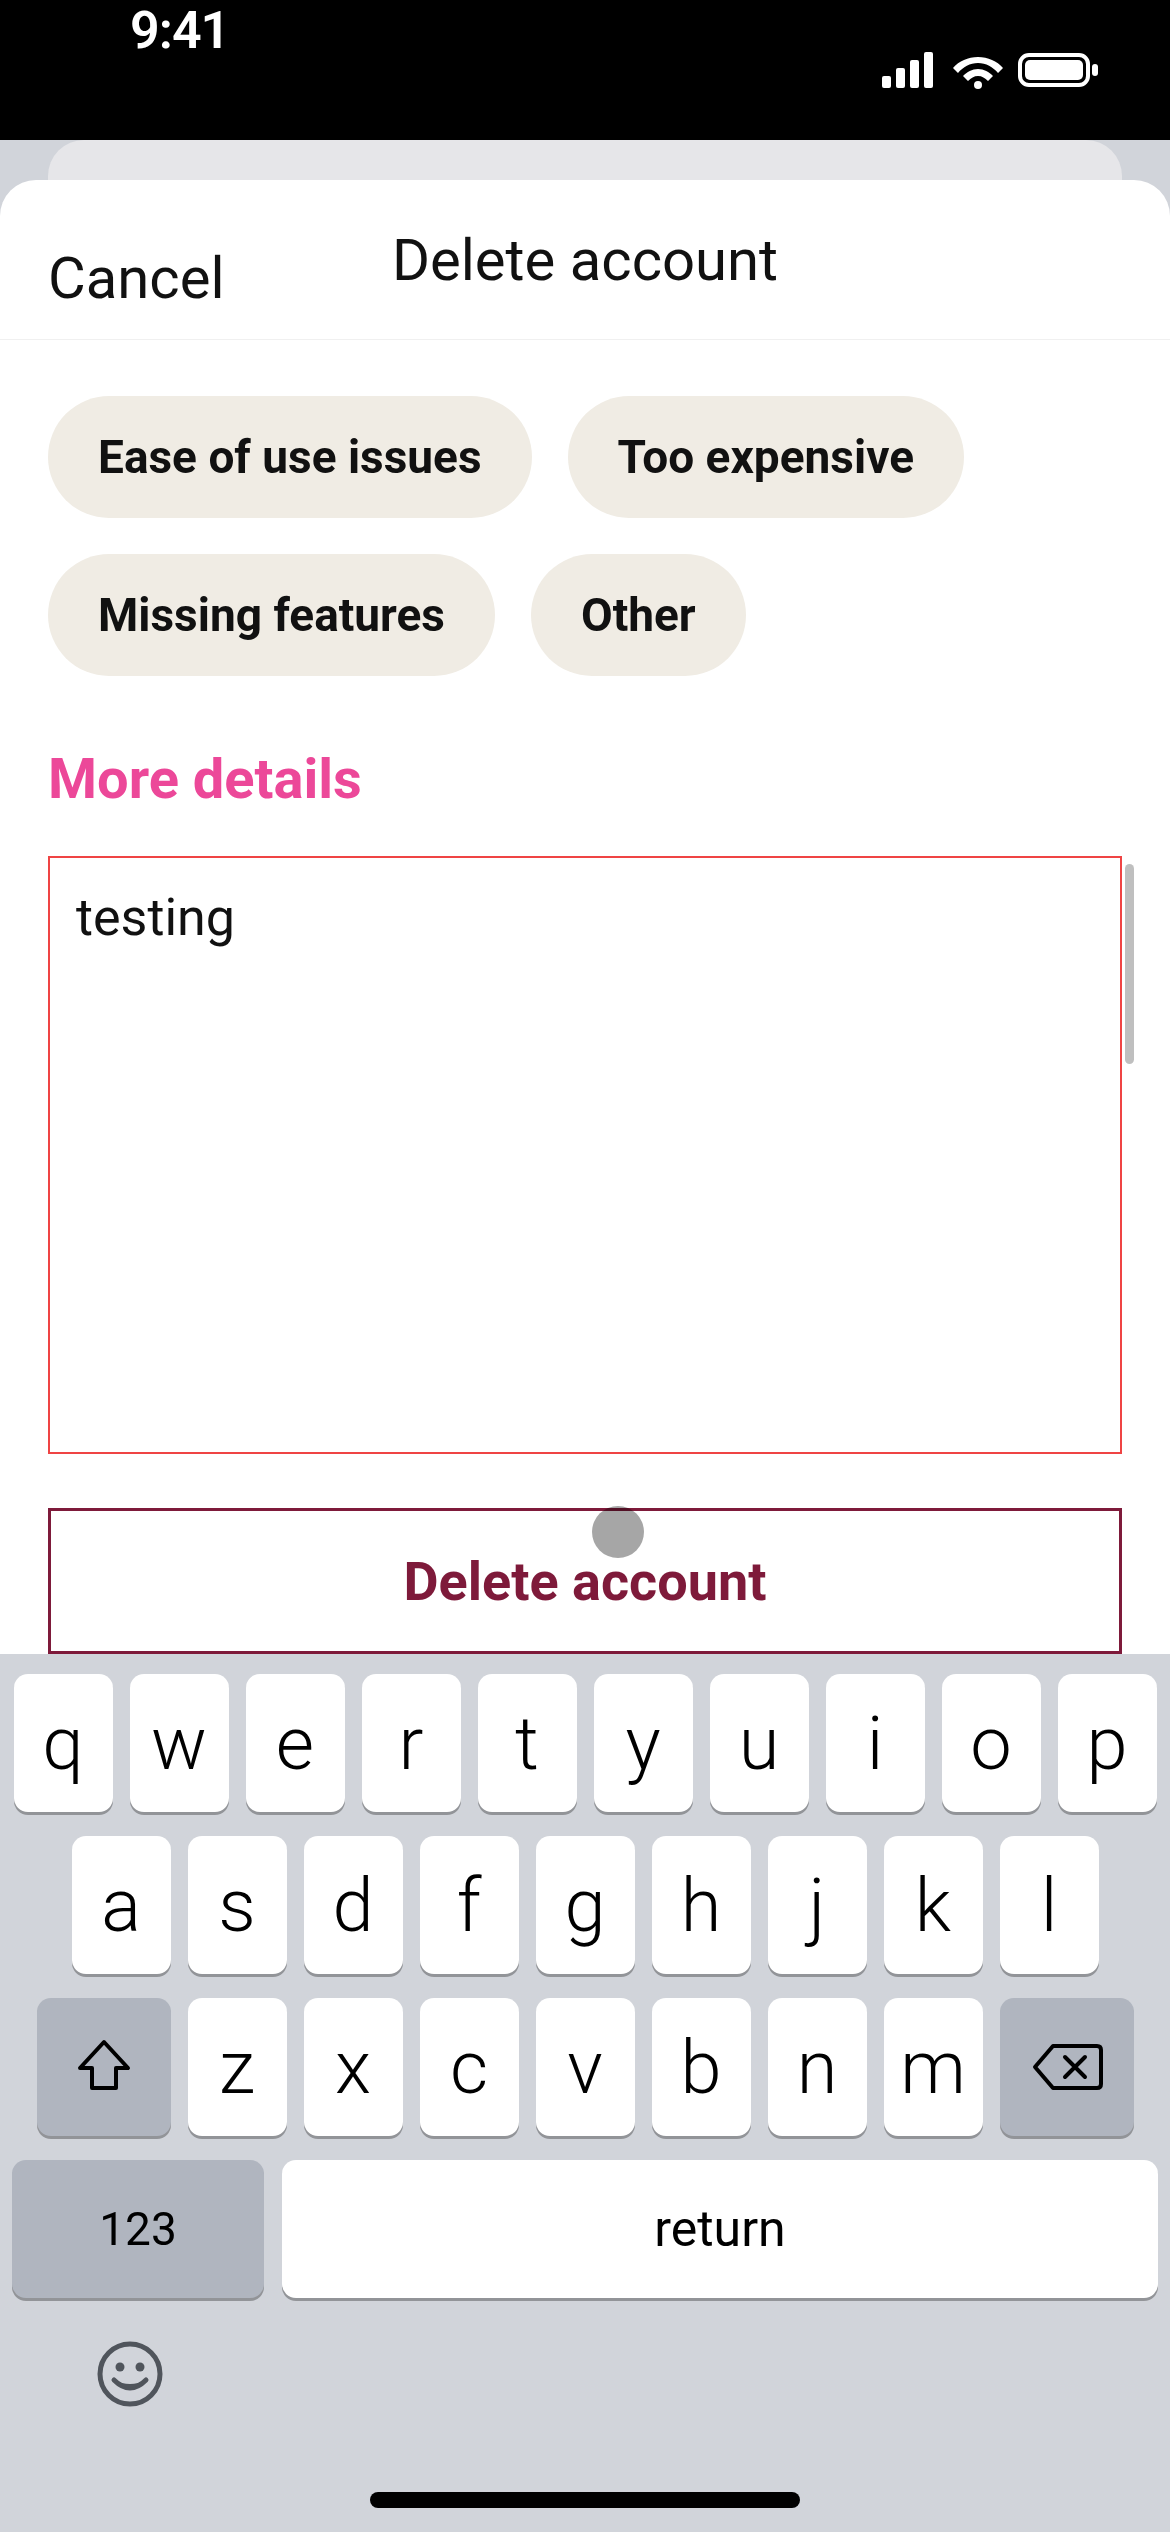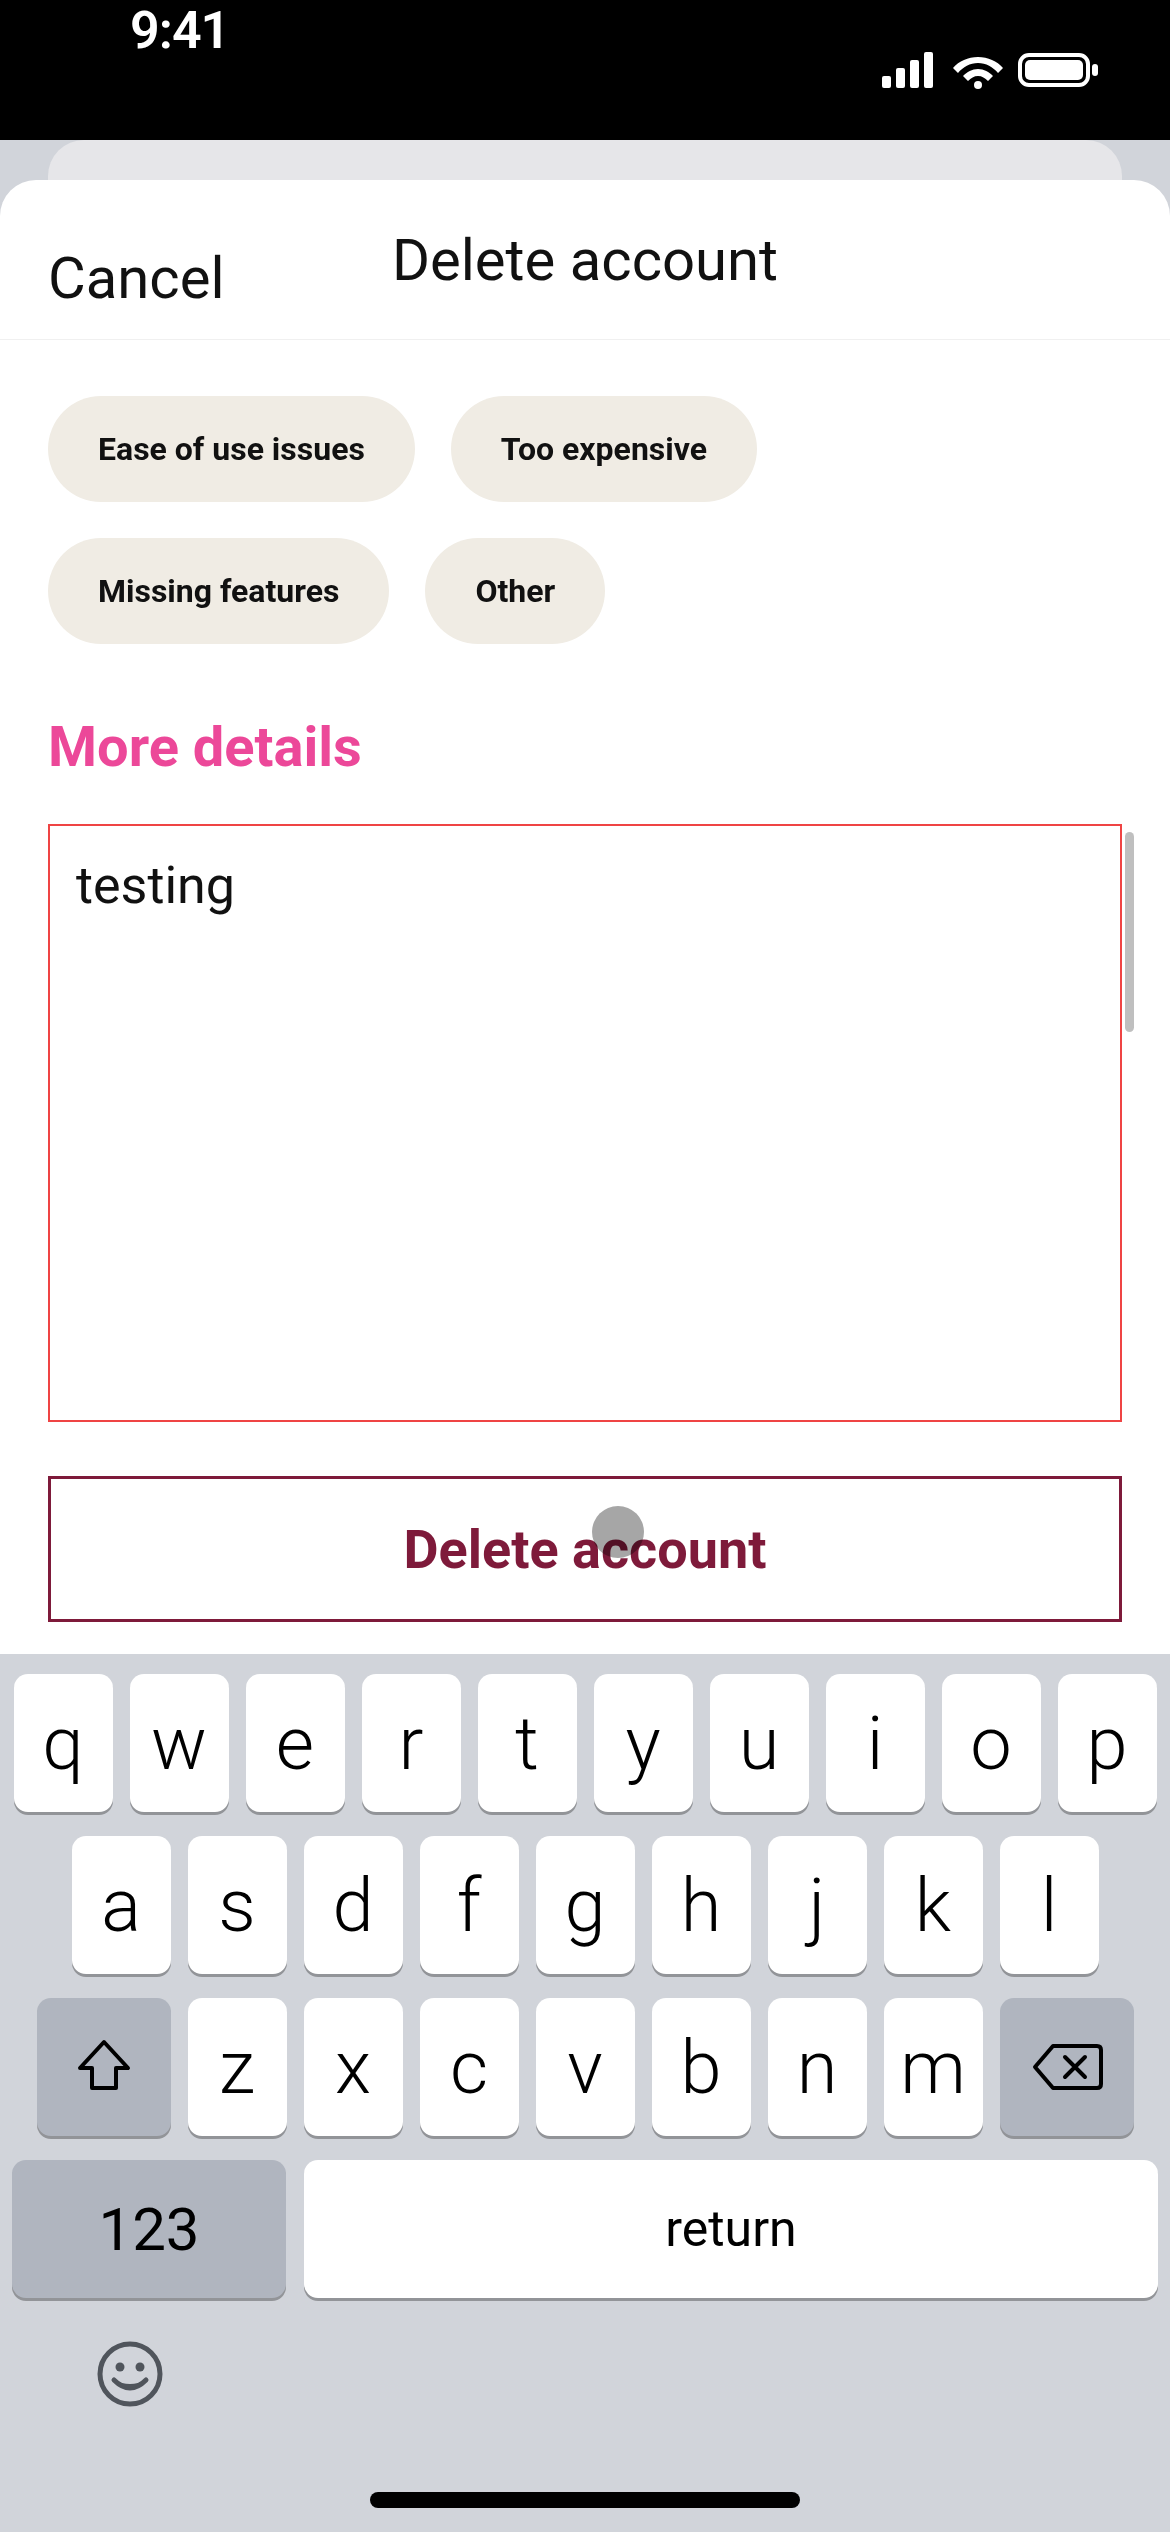--- a/index.html
+++ b/index.html
@@ -95,21 +95,21 @@
     .chips-row {
       display: flex;
       flex-wrap: wrap;
       gap: 36px;
       margin-top: 56px;
     }
     .chip {
       background: #f0ece4;
       border-radius: 100px;
       padding: 34px 50px;
-      font-size: 32px;
+      font-size: 46px;
       font-weight: 700;
       color: #111;
     }
 
     .section-label {
       margin-top: 70px;
       font-size: 56px;
       font-weight: 700;
       color: #ec4899;
     }
@@ -199,22 +199,22 @@
       width: 134px;
     }
     .kb-key.shift svg, .kb-key.backspace svg { display: block; }
     .kb-row.row4 {
       gap: 18px;
       padding: 0 12px 0 12px;
       margin-bottom: 0;
     }
     .kb-key.key-123 {
       background: #b0b5bf;
-      width: 274px;
-      font-size: 60px;
+      width: 252px;
+      font-size: 46px;
       font-weight: 400;
     }
     .kb-key.key-space {
       background: #ffffff;
       flex: 1;
       font-size: 50px;
       font-weight: 400;
     }
     .kb-key.key-return {
       background: #b0b5bf;

